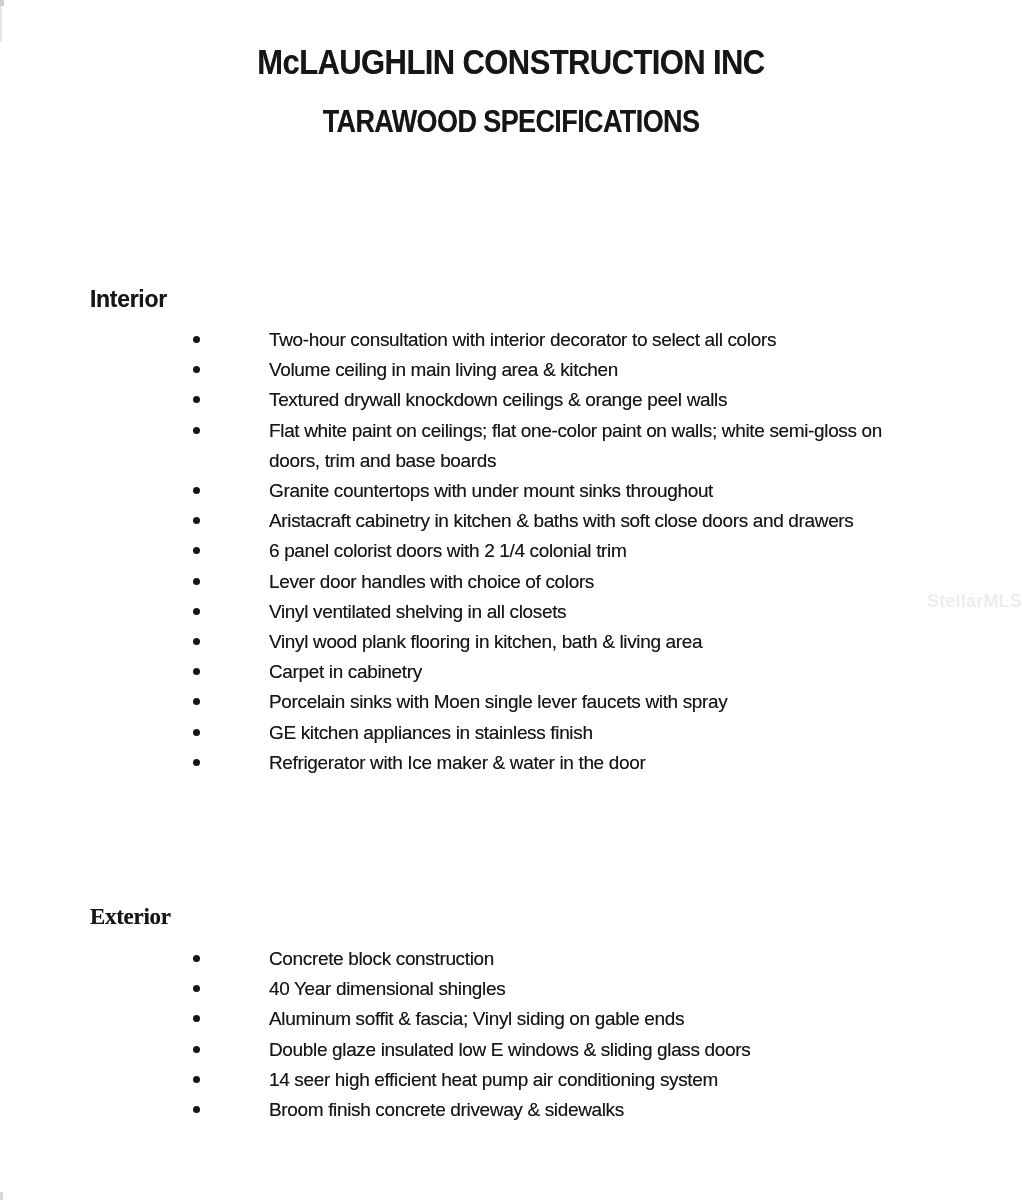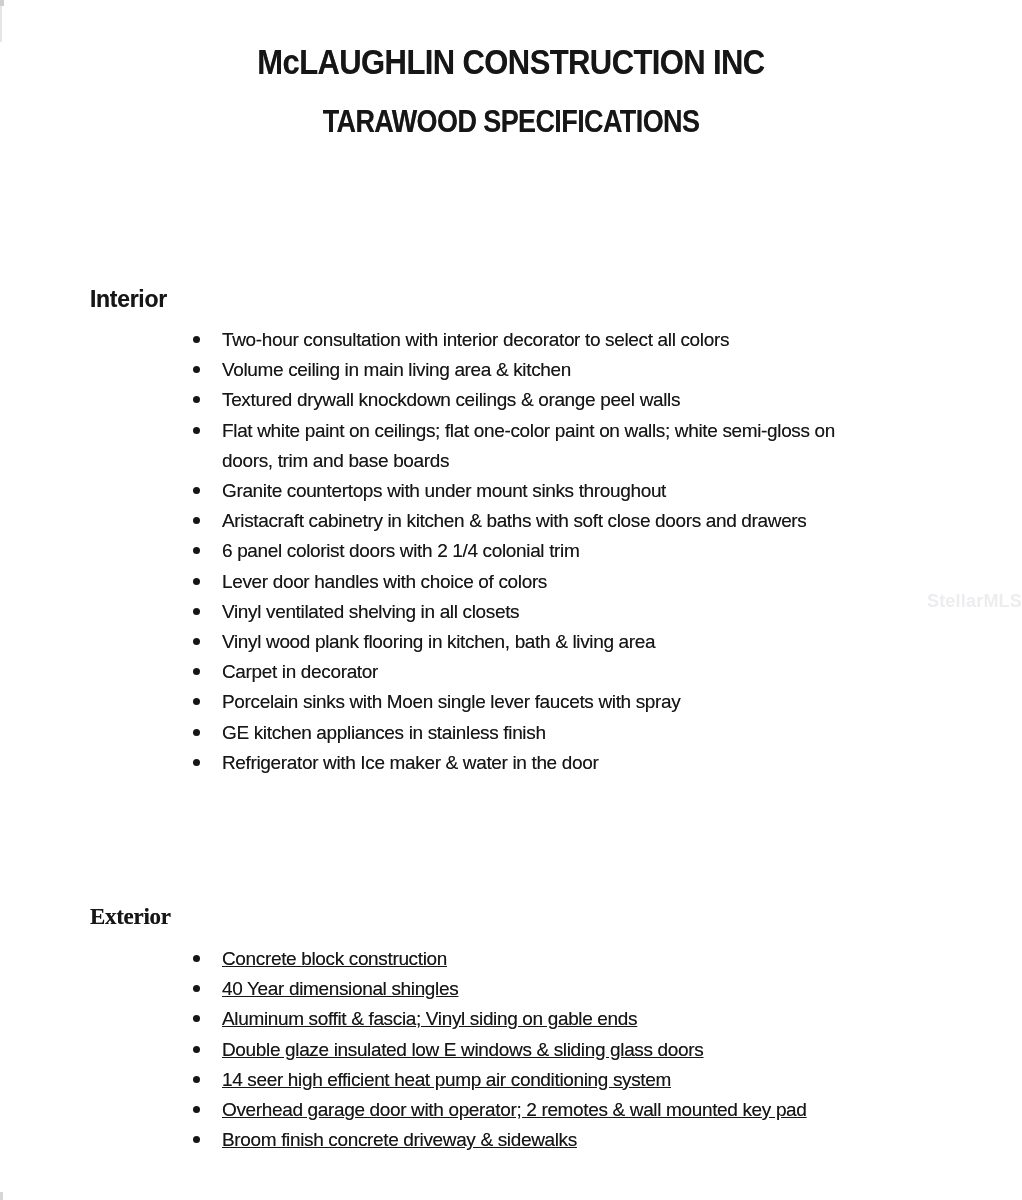--- a/index.html
+++ b/index.html
@@ -60,28 +60,29 @@
   
   ul.spec-list {
     position: absolute;
     left: 193px;
     width: 770px;
     margin: 0;
     padding: 0;
     list-style: none;
   }
   #list-interior { top: 325px; }
-  #list-exterior { top: 944px; text-decoration: underline; }
+  #list-exterior { top: 944px; }
   ul.spec-list li {
     display: flex;
     align-items: flex-start;
     line-height: 30.2px;
     font-size: 19px;
     font-weight: 500;
     letter-spacing: -0.35px;
+    gap: 47px;
   }
   ul.spec-list .dot {
     flex: 0 0 7px;
     width: 7px;
     height: 7px;
     margin-top: 11px;
     margin-right: 22px;
     border-radius: 50%;
     background: #151515;
   }
@@ -167,21 +168,21 @@
       <span class="txt scan-text">Vinyl ventilated shelving in all closets</span>
     </li>
 
     <li>
       <span class="dot"></span>
       <span class="txt scan-text">Vinyl wood plank flooring in kitchen, bath &amp; living area</span>
     </li>
 
     <li>
       <span class="dot"></span>
-      <span class="txt scan-text">Carpet in decorator</span>
+      <span class="txt scan-text">Carpet in cabinetry</span>
     </li>
 
 
     <li>
       <span class="dot"></span>
       <span class="txt scan-text">Porcelain sinks with Moen single lever faucets with spray</span>
     </li>
 
     <li>
       <span class="dot"></span>
@@ -216,24 +217,20 @@
     <li>
       <span class="dot"></span>
       <span class="txt scan-text">Double glaze insulated low E windows &amp; sliding glass doors</span>
     </li>
 
     <li>
       <span class="dot"></span>
       <span class="txt scan-text">14 seer high efficient heat pump air conditioning system</span>
     </li>
 
-    <li>
-      <span class="dot"></span>
-      <span class="txt scan-text">Overhead garage door with operator; 2 remotes &amp; wall mounted key pad</span>
-    </li>
 
     <li>
       <span class="dot"></span>
       <span class="txt scan-text">Broom finish concrete driveway &amp; sidewalks</span>
     </li>
   </ul>
 
 <div class="watermark">StellarMLS</div>
 
 <div class="artifact" id="artifact-top-corner"></div>

